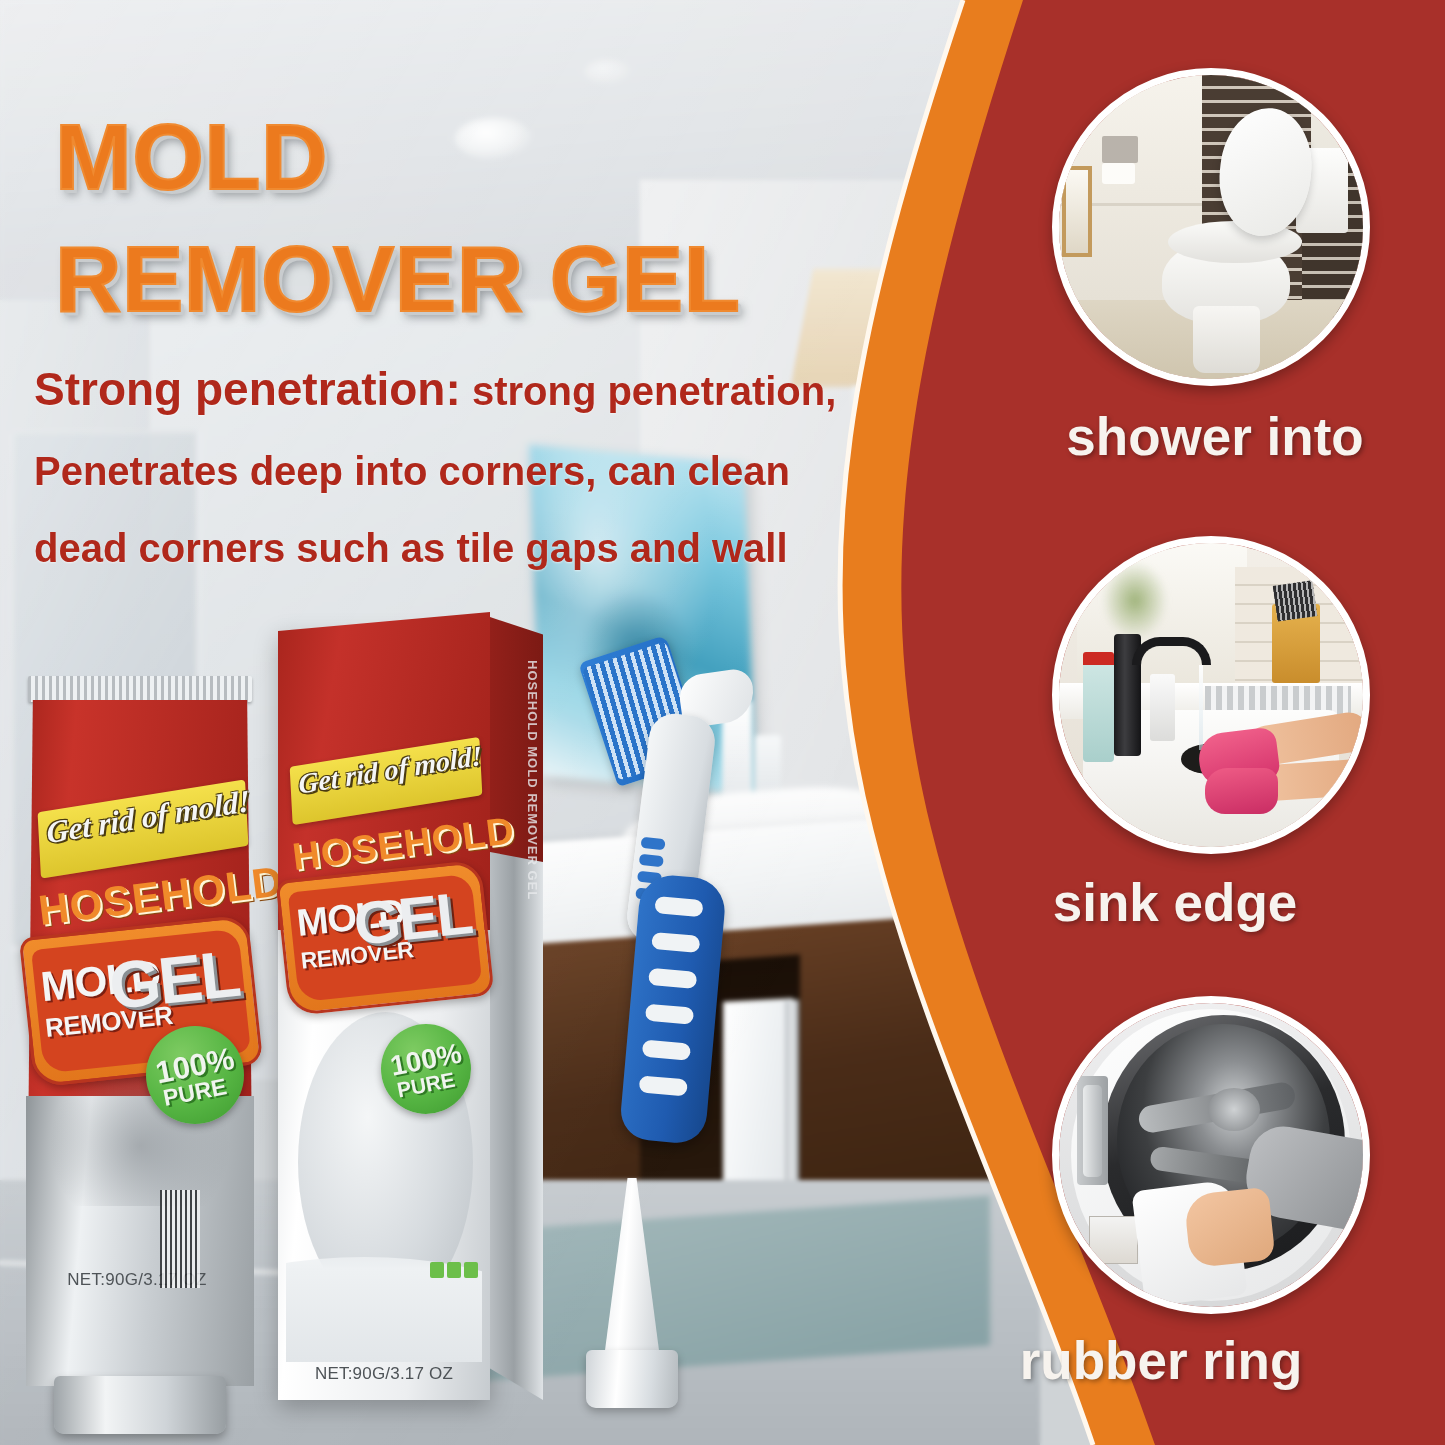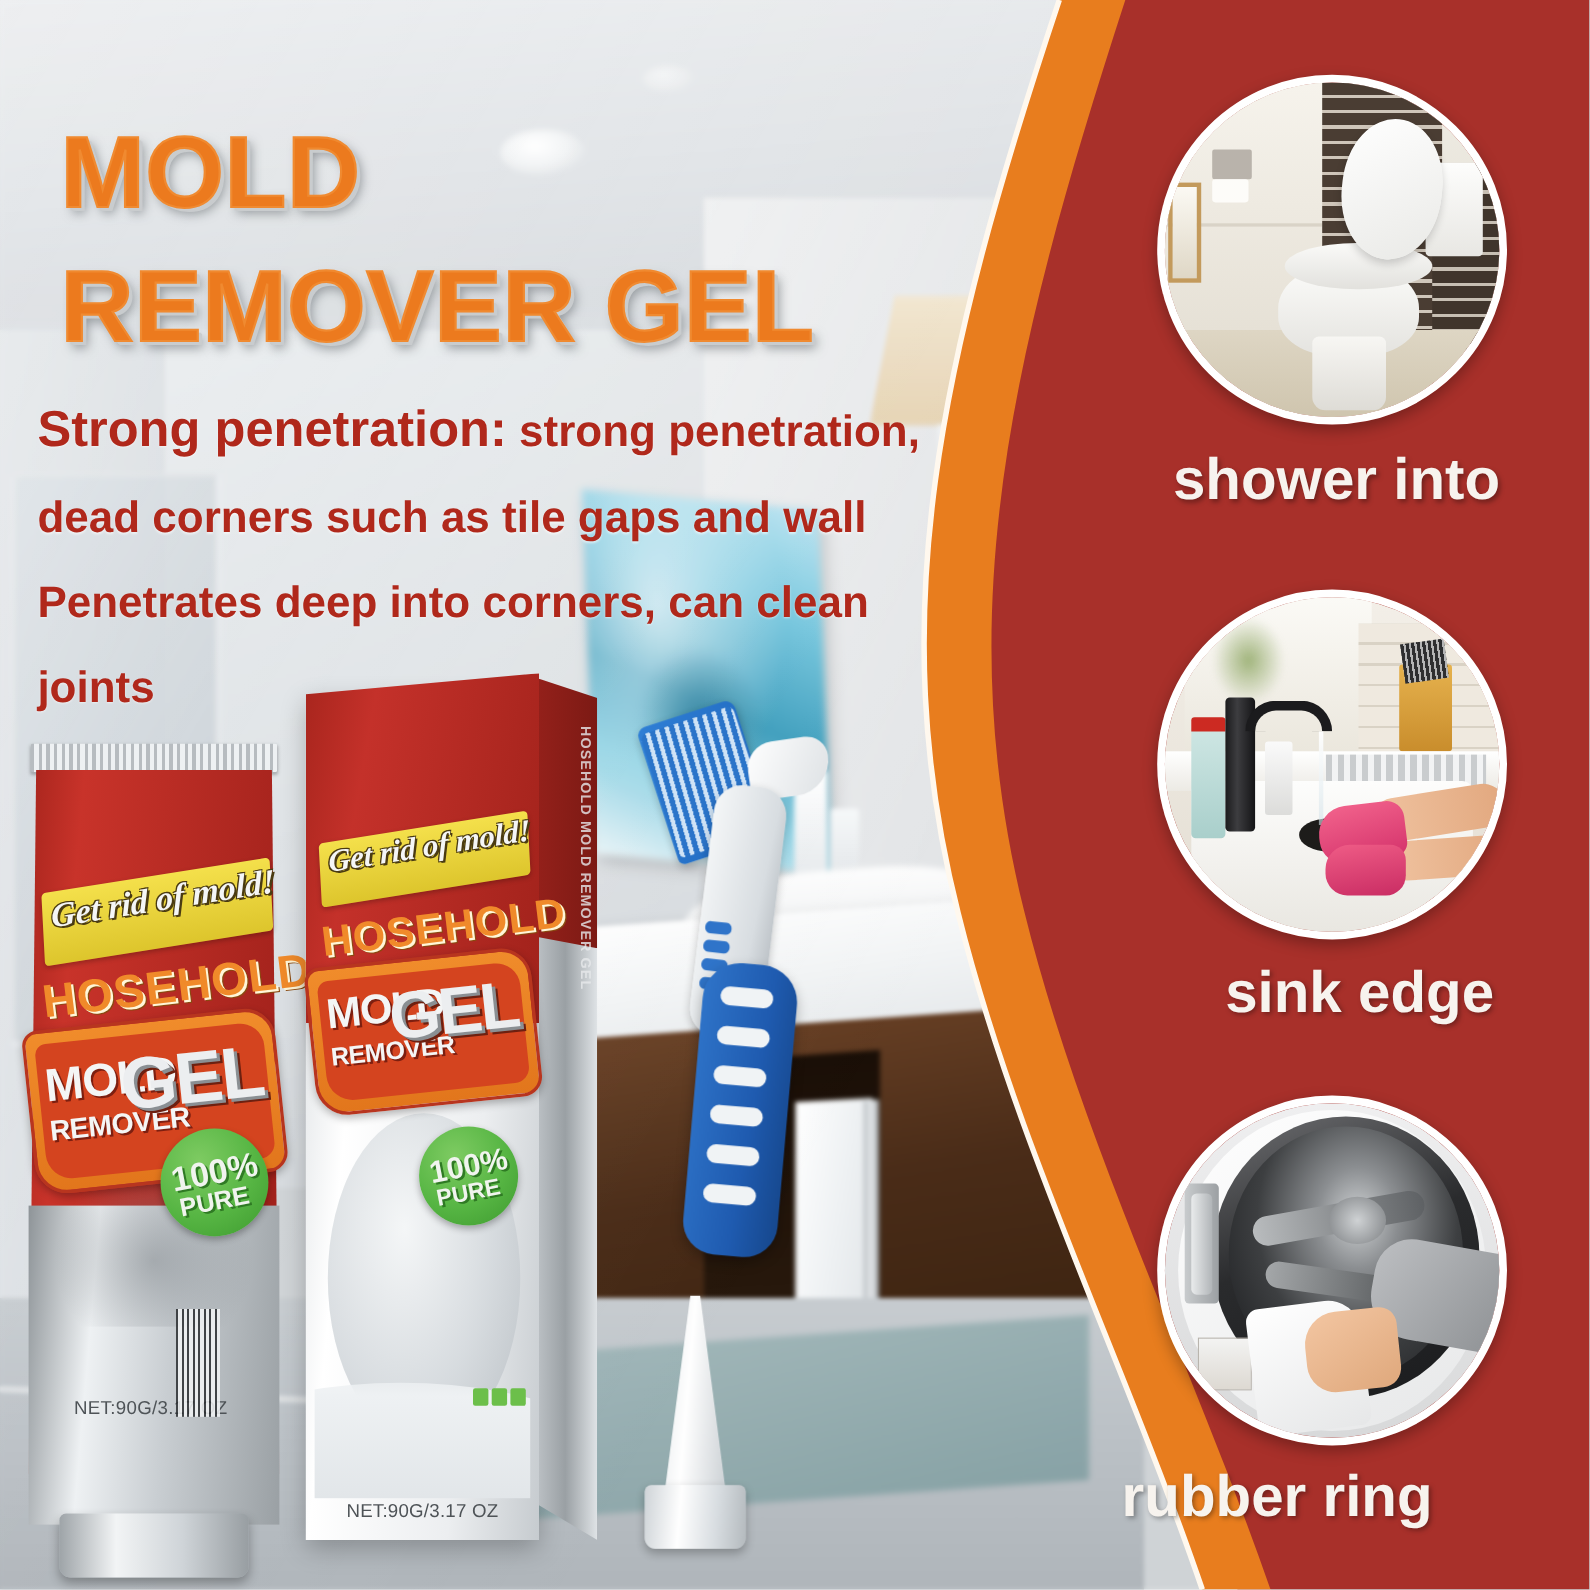--- a/index.html
+++ b/index.html
@@ -401,21 +401,21 @@
   .c1{ left:1052px; top:68px;  width:318px; height:318px; }
   .c2{ left:1052px; top:536px; width:318px; height:318px; }
   .c3{ left:1052px; top:996px; width:318px; height:318px; }
 
   .lbl{
     position:absolute; width:420px; text-align:center;
     color:#F7F3EE; font-weight:bold; font-size:53px;
     text-shadow:2px 2px 5px rgba(0,0,0,.35);
   }
   .l1{ left:1005px; top:406px; }
-  .l2{ left:1026px; top:872px; }
+  .l2{ left:965px; top:872px; }
   .l3{ left:951px; top:1330px; }
 
   
   .p-toilet{ position:absolute; inset:0; background:linear-gradient(180deg,#efece4,#ded9cc); }
   .p-toilet .tilewall{
     position:absolute; left:47%; top:0; width:36%; height:78%;
     background:repeating-linear-gradient(180deg,#4a3d33 0 11px,#cfc6ba 11px 14px);
   }
   .p-toilet .tilewall2{
     position:absolute; left:80%; top:24%; width:24%; height:56%;
@@ -554,23 +554,22 @@
     <path d="M 138 0 C 28 330, -22 560, 46 830 C 98 1040, 198 1240, 268 1445" fill="none" stroke="#FFF8EE" stroke-width="5"></path>
   </svg>
 
   <div class="headline">
     <span>MOLD</span>
     <span>REMOVER GEL</span>
   </div>
 
   <div class="copy">
     <p><span class="lead">Strong penetration:</span><span class="rest"> strong penetration,</span></p>
+    <p>Penetrates deep into corners,   can clean</p>
     <p>dead corners such as tile gaps and wall</p>
-    <p>Penetrates deep into corners,   can clean</p>
-    <p>joints</p>
   </div>
 
   <div class="tube">
     <div class="tube-crimp"></div>
     <div class="tube-body"></div>
     <div class="tube-lower"></div>
     <div class="band-yellow">
       <div class="getrid">Get rid of mold!</div>
     </div>
     <div class="hosehold">HOSEHOLD</div>

